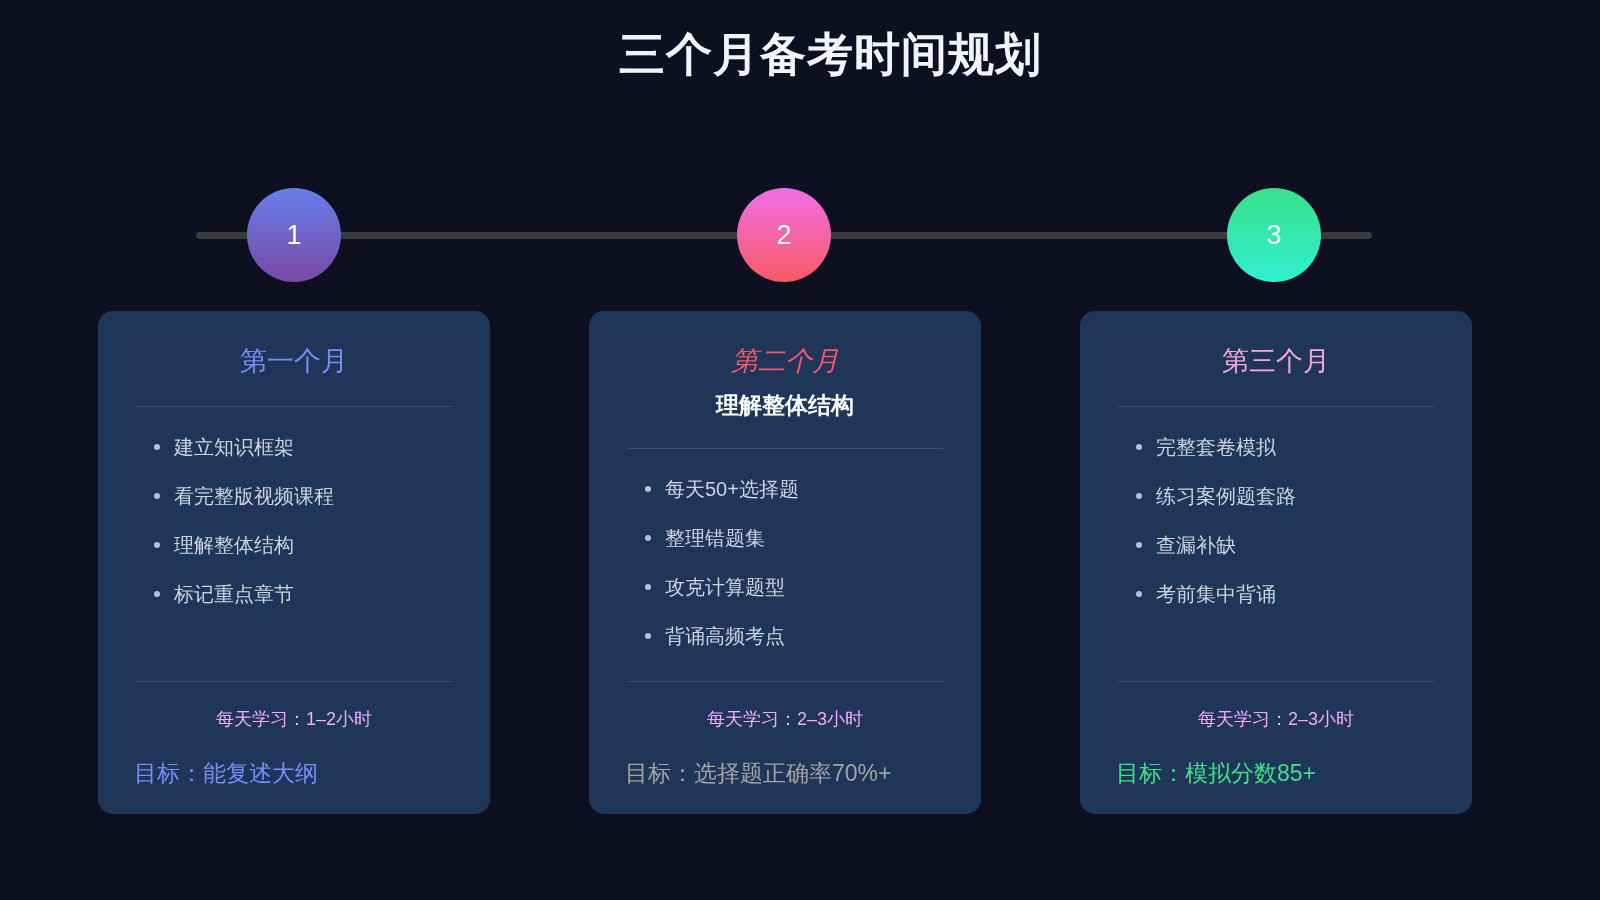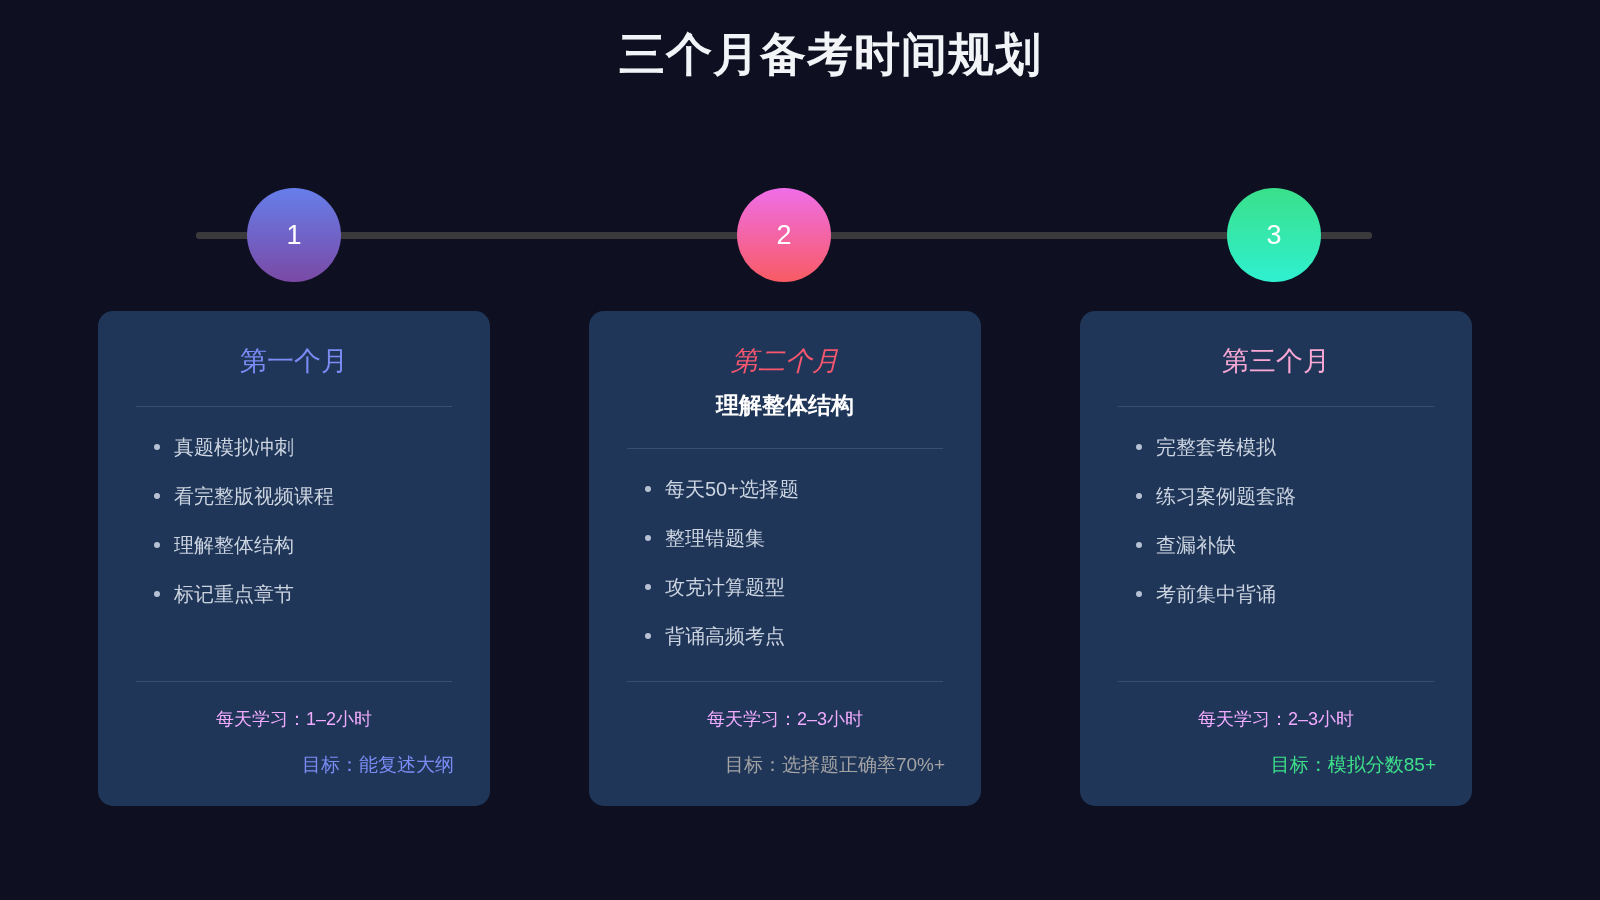--- a/index.html
+++ b/index.html
@@ -138,24 +138,24 @@
 
   .card-hours {
     text-align: center;
     font-size: 18px;
     color: #f0abfc;
     line-height: 30px;
     margin-top: 22px;
   }
 
   .card-goal {
-    text-align: right;
-    font-size: 19px;
+    text-align: left;
+    font-size: 23px;
     line-height: 30px;
-    margin-top: 16px;
+    margin-top: 24px;
     font-weight: 400;
   }
   .g1 { color: #7b8cf5; }
   .g2 { color: #a3a3a3; }
   .g3 { color: #3ee089; }
 </style>
 </head>
 <body>
 
 <div class="page">
@@ -175,21 +175,21 @@
   </div>
 
   <div class="cards">
 
     <div class="card">
       <div class="card-month m1">第一个月</div>
       <div class="divider"></div>
       <ul class="task-list">
         <li class="task-item">
           <span class="bullet"></span>
-          <span>真题模拟冲刺</span>
+          <span>建立知识框架</span>
         </li>
         <li class="task-item">
           <span class="bullet"></span>
           <span>看完整版视频课程</span>
         </li>
         <li class="task-item">
           <span class="bullet"></span>
           <span>理解整体结构</span>
         </li>
         <li class="task-item">

